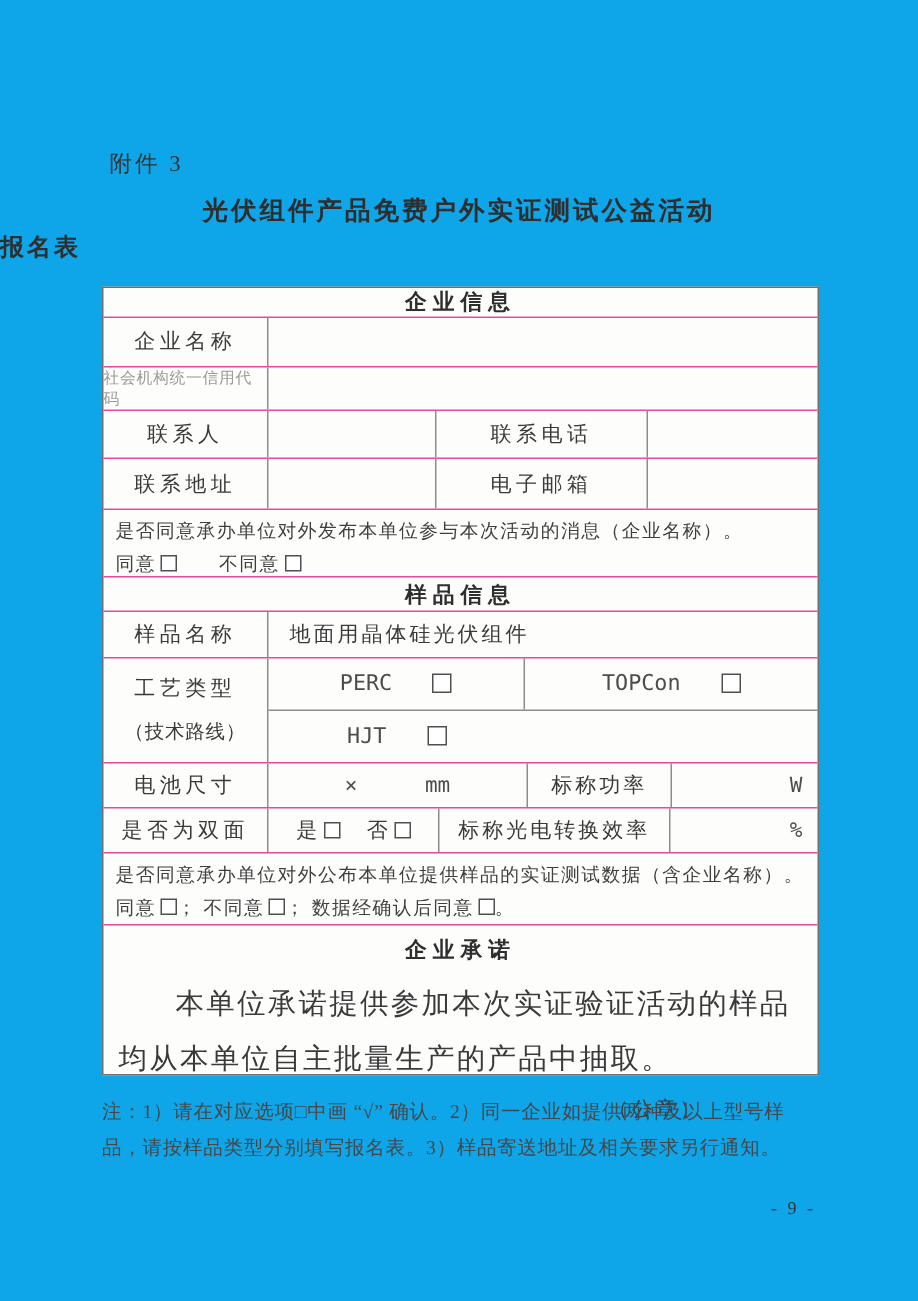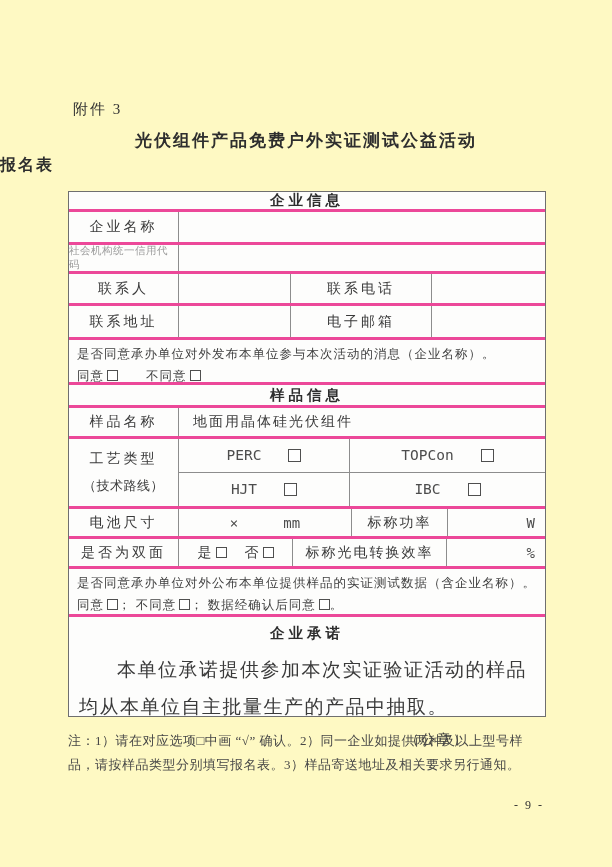--- a/index.html
+++ b/index.html
@@ -1,30 +1,30 @@
 <!DOCTYPE html>
 <html><head>
 <meta charset="utf-8">
 <style>
   * { margin:0; padding:0; box-sizing:border-box; }
   html,body { background:#e8e8e8; }
   .page {
     position:relative; width:612px; height:867px; margin:0 auto;
-    background:#fef9c3; color:#3c3c3c; overflow:hidden;
+    background:#0ea5e9; color:#3c3c3c; overflow:hidden;
     font-family:"Liberation Serif","DejaVu Serif",serif;
   }
   .attachment { position:absolute; left:73px; top:100px; font-size:15px; color:#333; letter-spacing:2px; }
   .title1 { position:absolute; left:0; top:129px; width:100%; text-align:center;
             font-size:17px; font-weight:bold; color:#2e2e2e; letter-spacing:2px; }
   .title2 { position:absolute; left:0; top:155px; width:100%; 
             font-size:16px; font-weight:bold; color:#2e2e2e; letter-spacing:2px; }
 
   .form-table { position:absolute; left:68px; top:191px; width:478px;
                 border:1px solid #6f6f6f; background:#fdfdfc; }
-  .row { display:flex; border-bottom:3px solid #ec4899; align-items:stretch; }
+  .row { display:flex; border-bottom:1px solid #ec4899; align-items:stretch; }
   .row:last-child { border-bottom:none; }
   .cell { border-right:1px solid #8d8d8d; display:flex; align-items:center; justify-content:center; }
   .cell:last-child { border-right:none; }
   .grow { flex:1 1 auto; }
 
   .sec-hdr { height:20px; justify-content:center; align-items:center; display:flex;
              font-size:14.5px; font-weight:bold; letter-spacing:4px; color:#2e2e2e; }
   .sec-hdr.sample { height:23px; }
   .lbl { font-size:14px; letter-spacing:3px; color:#3a3a3a; }
   .w110 { flex:0 0 110px; }
@@ -146,24 +146,20 @@
           <div class="proc-cell grow mono">
             <span>TOPCon</span>
               <span class="cb"></span>
           </div>
         </div>
         <div class="proc-row">
           <div class="proc-cell w171 mono">
             <span>HJT</span>
               <span class="cb"></span>
           </div>
-          <div class="proc-cell grow mono">
-            <span>IBC</span>
-              <span class="cb"></span>
-          </div>
         </div>
       </div>
     </div>
 
     <div class="row h30">
       <div class="cell w110 lbl">电池尺寸</div>
       <div class="cell w173 dim-cell mono">
         <span>×</span>
         <span>mm</span>
       </div>

